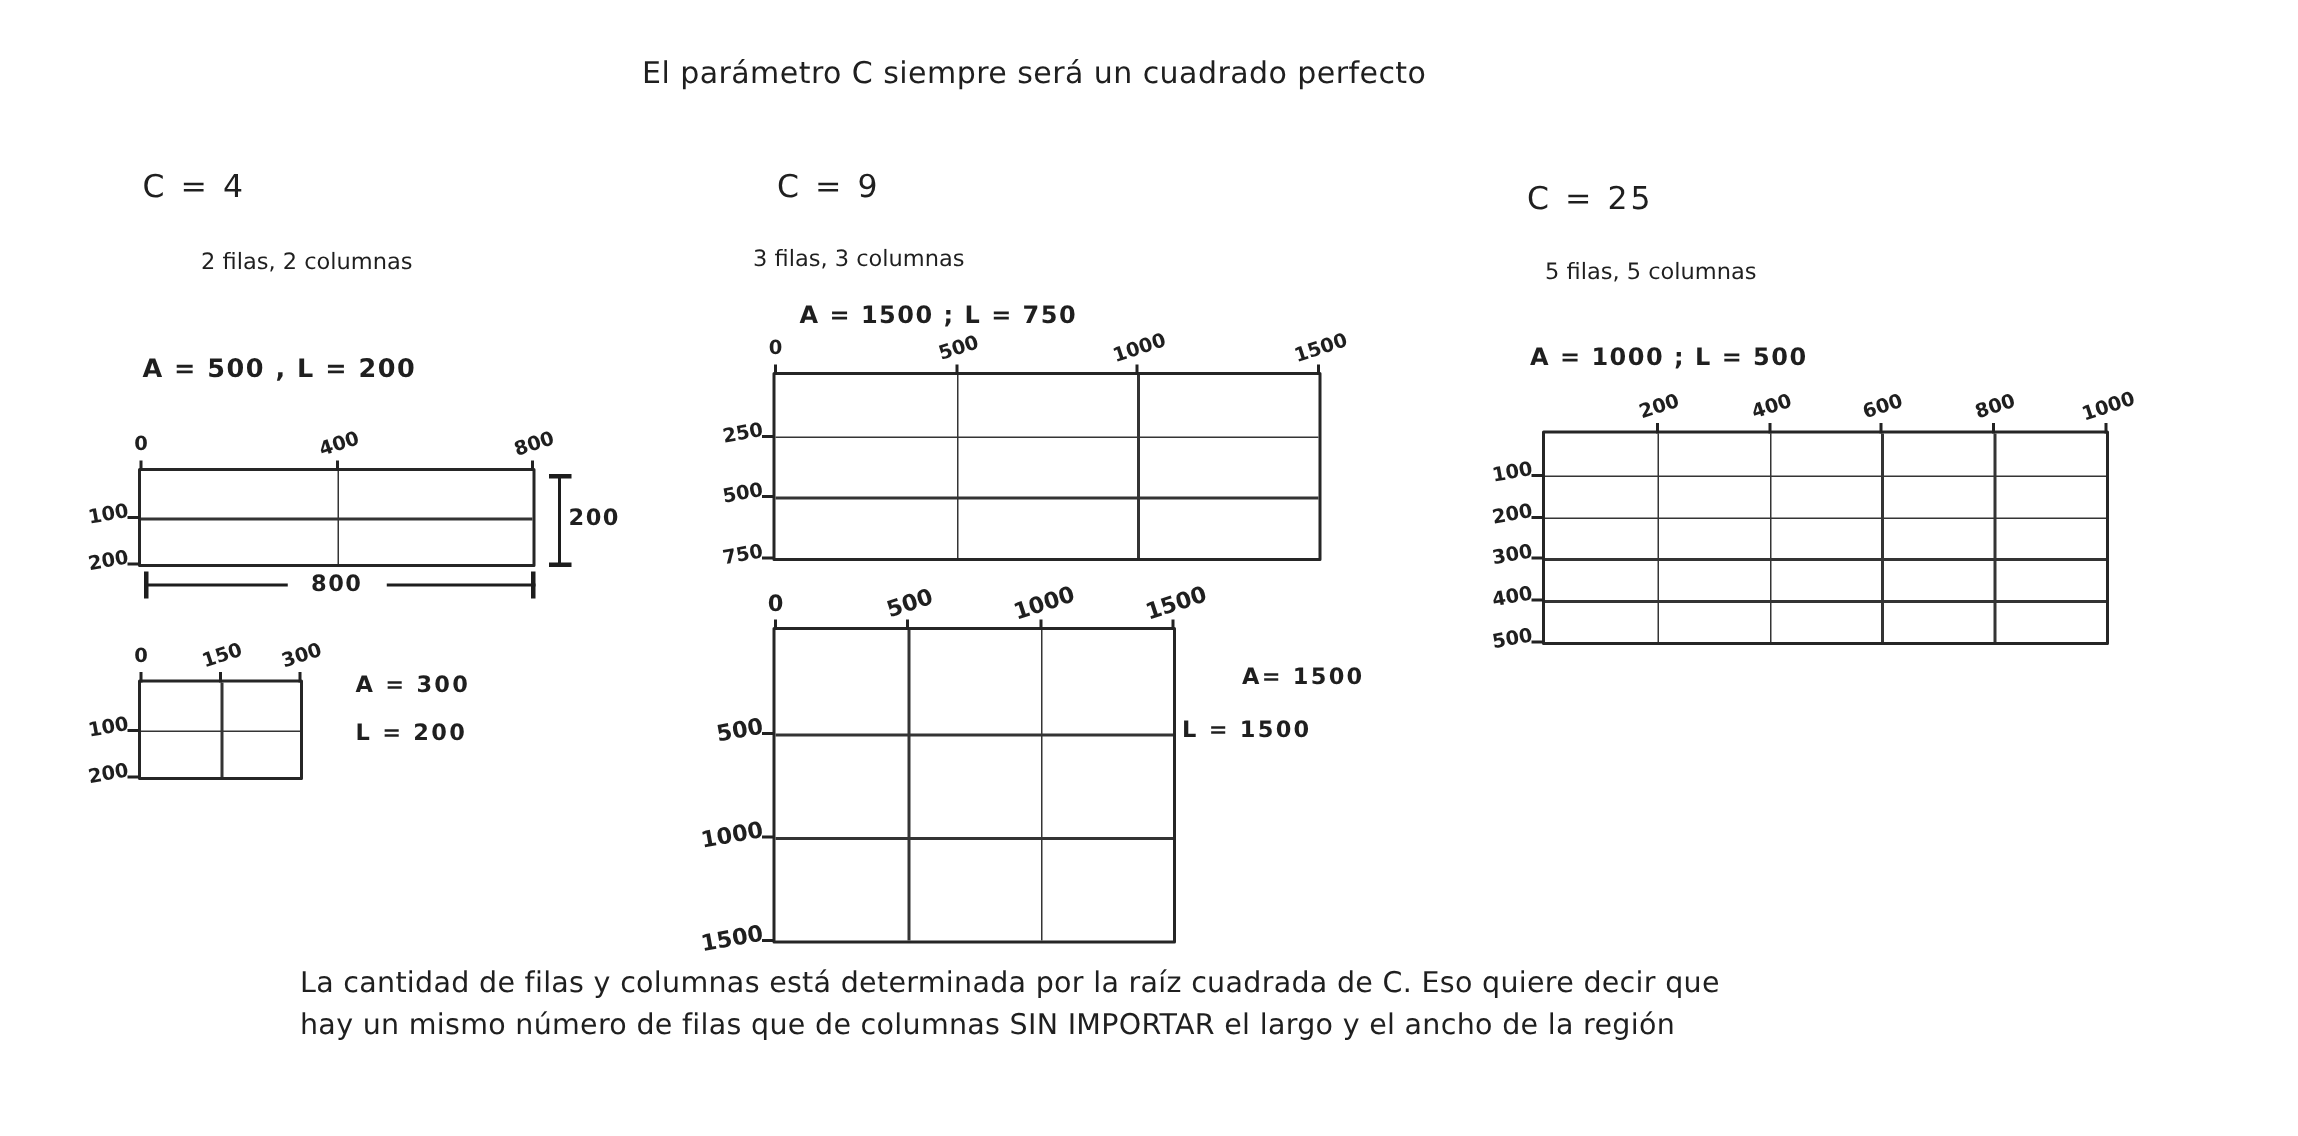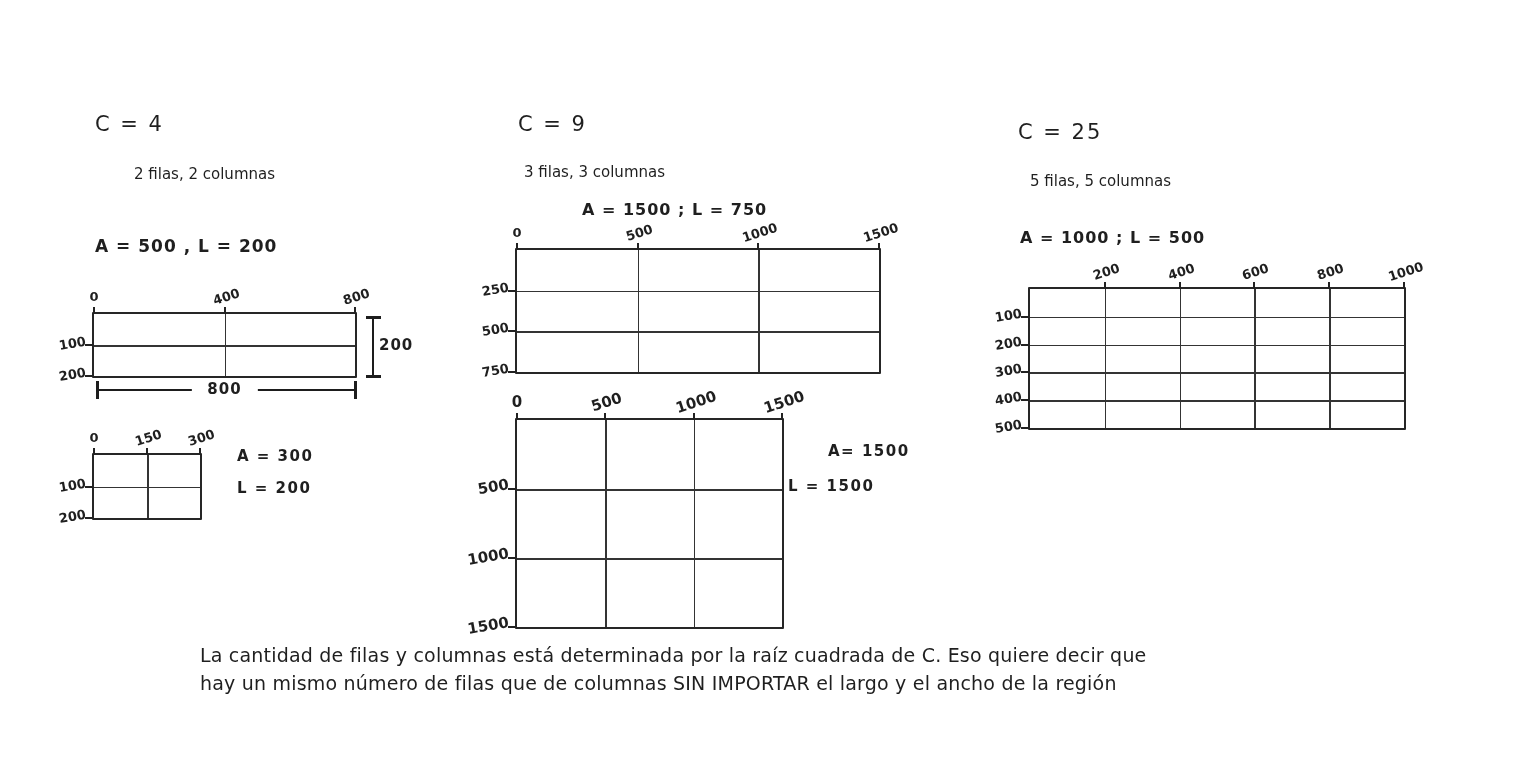--- a/index.html
+++ b/index.html
@@ -82,20 +82,21 @@
     transform:translateY(-50%);
     background:#fff;padding:3px 0;
     font-size:15px;font-weight:700;letter-spacing:1px;
   }
 </style>
 </head>
 <body>
 
 <div class="canvas">
 
+  <div class="abs title" style="left:428px;top:36px;">El parámetro C siempre será un cuadrado perfecto</div>
 
   <div class="abs c-label" style="left:95px;top:112px;">C = 4</div>
   <div class="abs dims-label" style="left:134px;top:165px;">2 filas, 2 columnas</div>
   <div class="abs param-label" style="left:95px;top:236px;font-size:17px;">A = 500 ,   L = 200</div>
 
   <div class="grid" style="left:92px;top:312px;width:261px;height:62px;">
     <div class="dim-bottom"></div>
     <div class="dim-bottom-label">800</div>
     <div class="dim-right"></div>
     <div class="dim-right-label">200</div>
@@ -124,22 +125,22 @@
       <div class="xtick-label rot" style="left: 100%;">300</div>
       <div class="ytick-mark" style="top: 50%;"></div>
       <div class="ytick-label rot" style="top: 50%;">100</div>
       <div class="ytick-mark" style="top: 100%;"></div>
       <div class="ytick-label rot" style="top: 100%;">200</div>
     </div>
   <div class="abs side-label" style="left:237px;top:447px;">A = 300</div>
   <div class="abs side-label" style="left:237px;top:479px;">L = 200</div>
 
   <div class="abs c-label" style="left:518px;top:112px;">C = 9</div>
-  <div class="abs dims-label" style="left:524px;top:163px;text-align:right;">3 filas, 3 columnas</div>
-  <div class="abs param-label" style="left:582px;top:200px;">A = 1500 ;   L = 750</div>
+  <div class="abs dims-label" style="left:502px;top:163px;text-align:right;">3 filas, 3 columnas</div>
+  <div class="abs param-label" style="left:533px;top:200px;">A = 1500 ;   L = 750</div>
 
   <div class="grid" style="left:515px;top:248px;width:362px;height:122px;">
       <div class="gline h" style="top: 33.3333%;"></div>
       <div class="gline h" style="top: 66.6667%;"></div>
       <div class="gline v" style="left: 33.3333%;"></div>
       <div class="gline v" style="left: 66.6667%;"></div>
       <div class="xtick-mark" style="left: 0%;"></div>
       <div class="xtick-label" style="left: 0%;">0</div>
       <div class="xtick-mark" style="left: 33.33%;"></div>
       <div class="xtick-label rot" style="left: 33.33%;">500</div>

